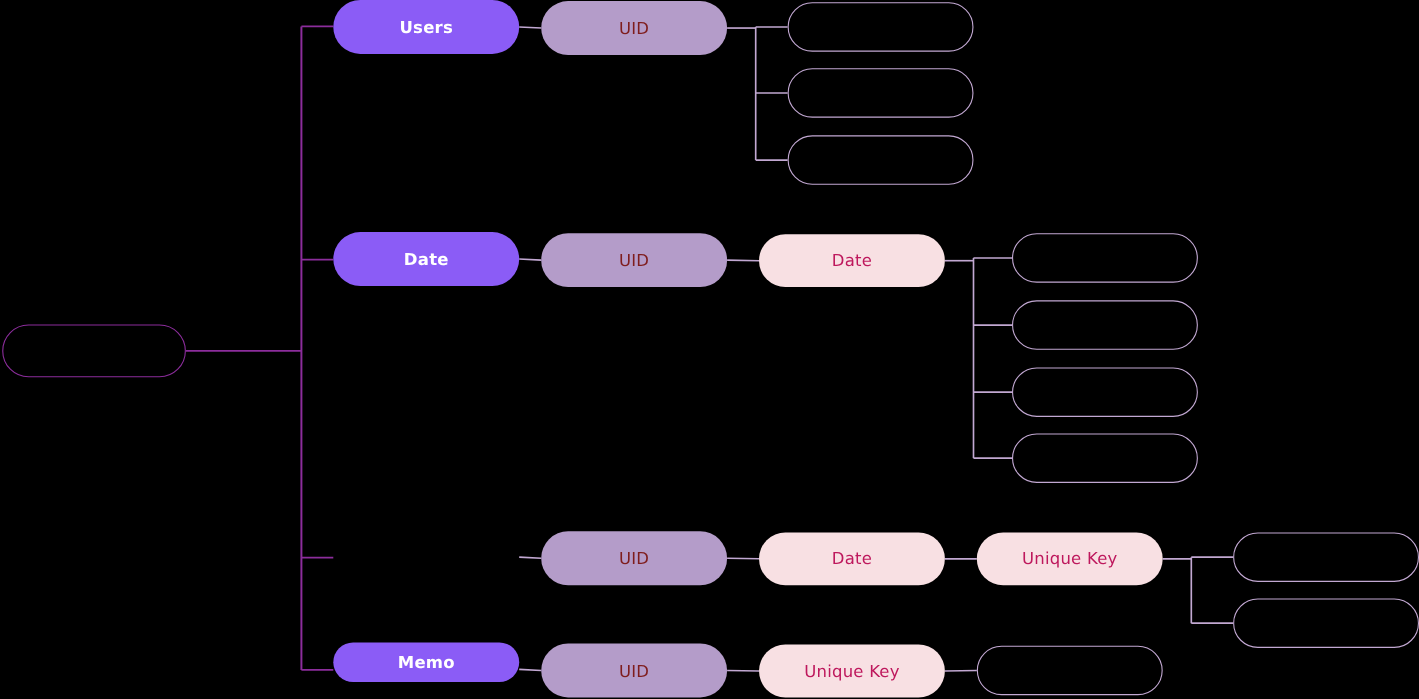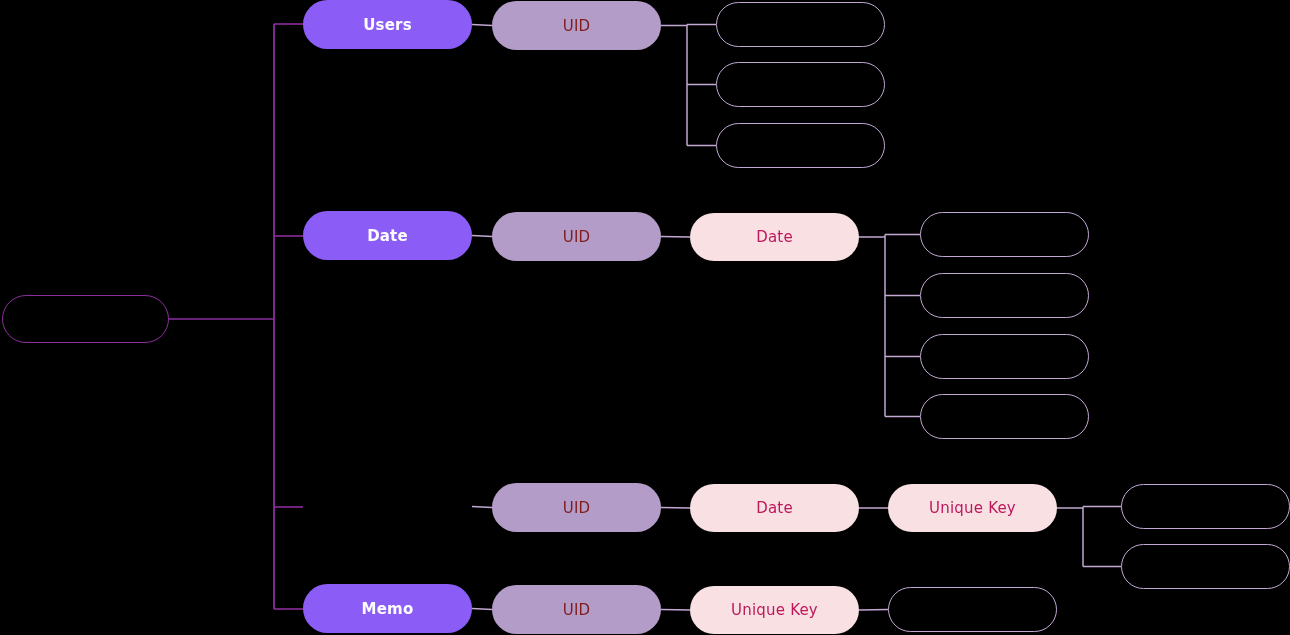--- a/index.html
+++ b/index.html
@@ -161,21 +161,21 @@
   <div class="node lvl3" style="left:888px; top:484px; width:169px; height:48px; border-radius:24px;">
     <span>Unique Key</span>
   </div>
   <div class="node leaf" style="left:1121px; top:484px; width:169px; height:45px; border-radius:23px;">
     <span></span>
   </div>
   <div class="node leaf" style="left:1121px; top:544px; width:169px; height:45px; border-radius:23px;">
     <span></span>
   </div>
 
-  <div class="node lvl1" style="left:303px; top:584px; width:169px; height:49px; border-radius:25px;">
+  <div class="node lvl1" style="left:303px; top:584px; width:169px; height:36px; border-radius:25px;">
     <span>Memo</span>
   </div>
   <div class="node lvl2" style="left:492px; top:585px; width:169px; height:49px; border-radius:25px;">
     <span>UID</span>
   </div>
   <div class="node lvl3" style="left:690px; top:586px; width:169px; height:48px; border-radius:24px;">
     <span>Unique Key</span>
   </div>
   <div class="node leaf" style="left:888px; top:587px; width:169px; height:45px; border-radius:23px;">
     <span></span>

